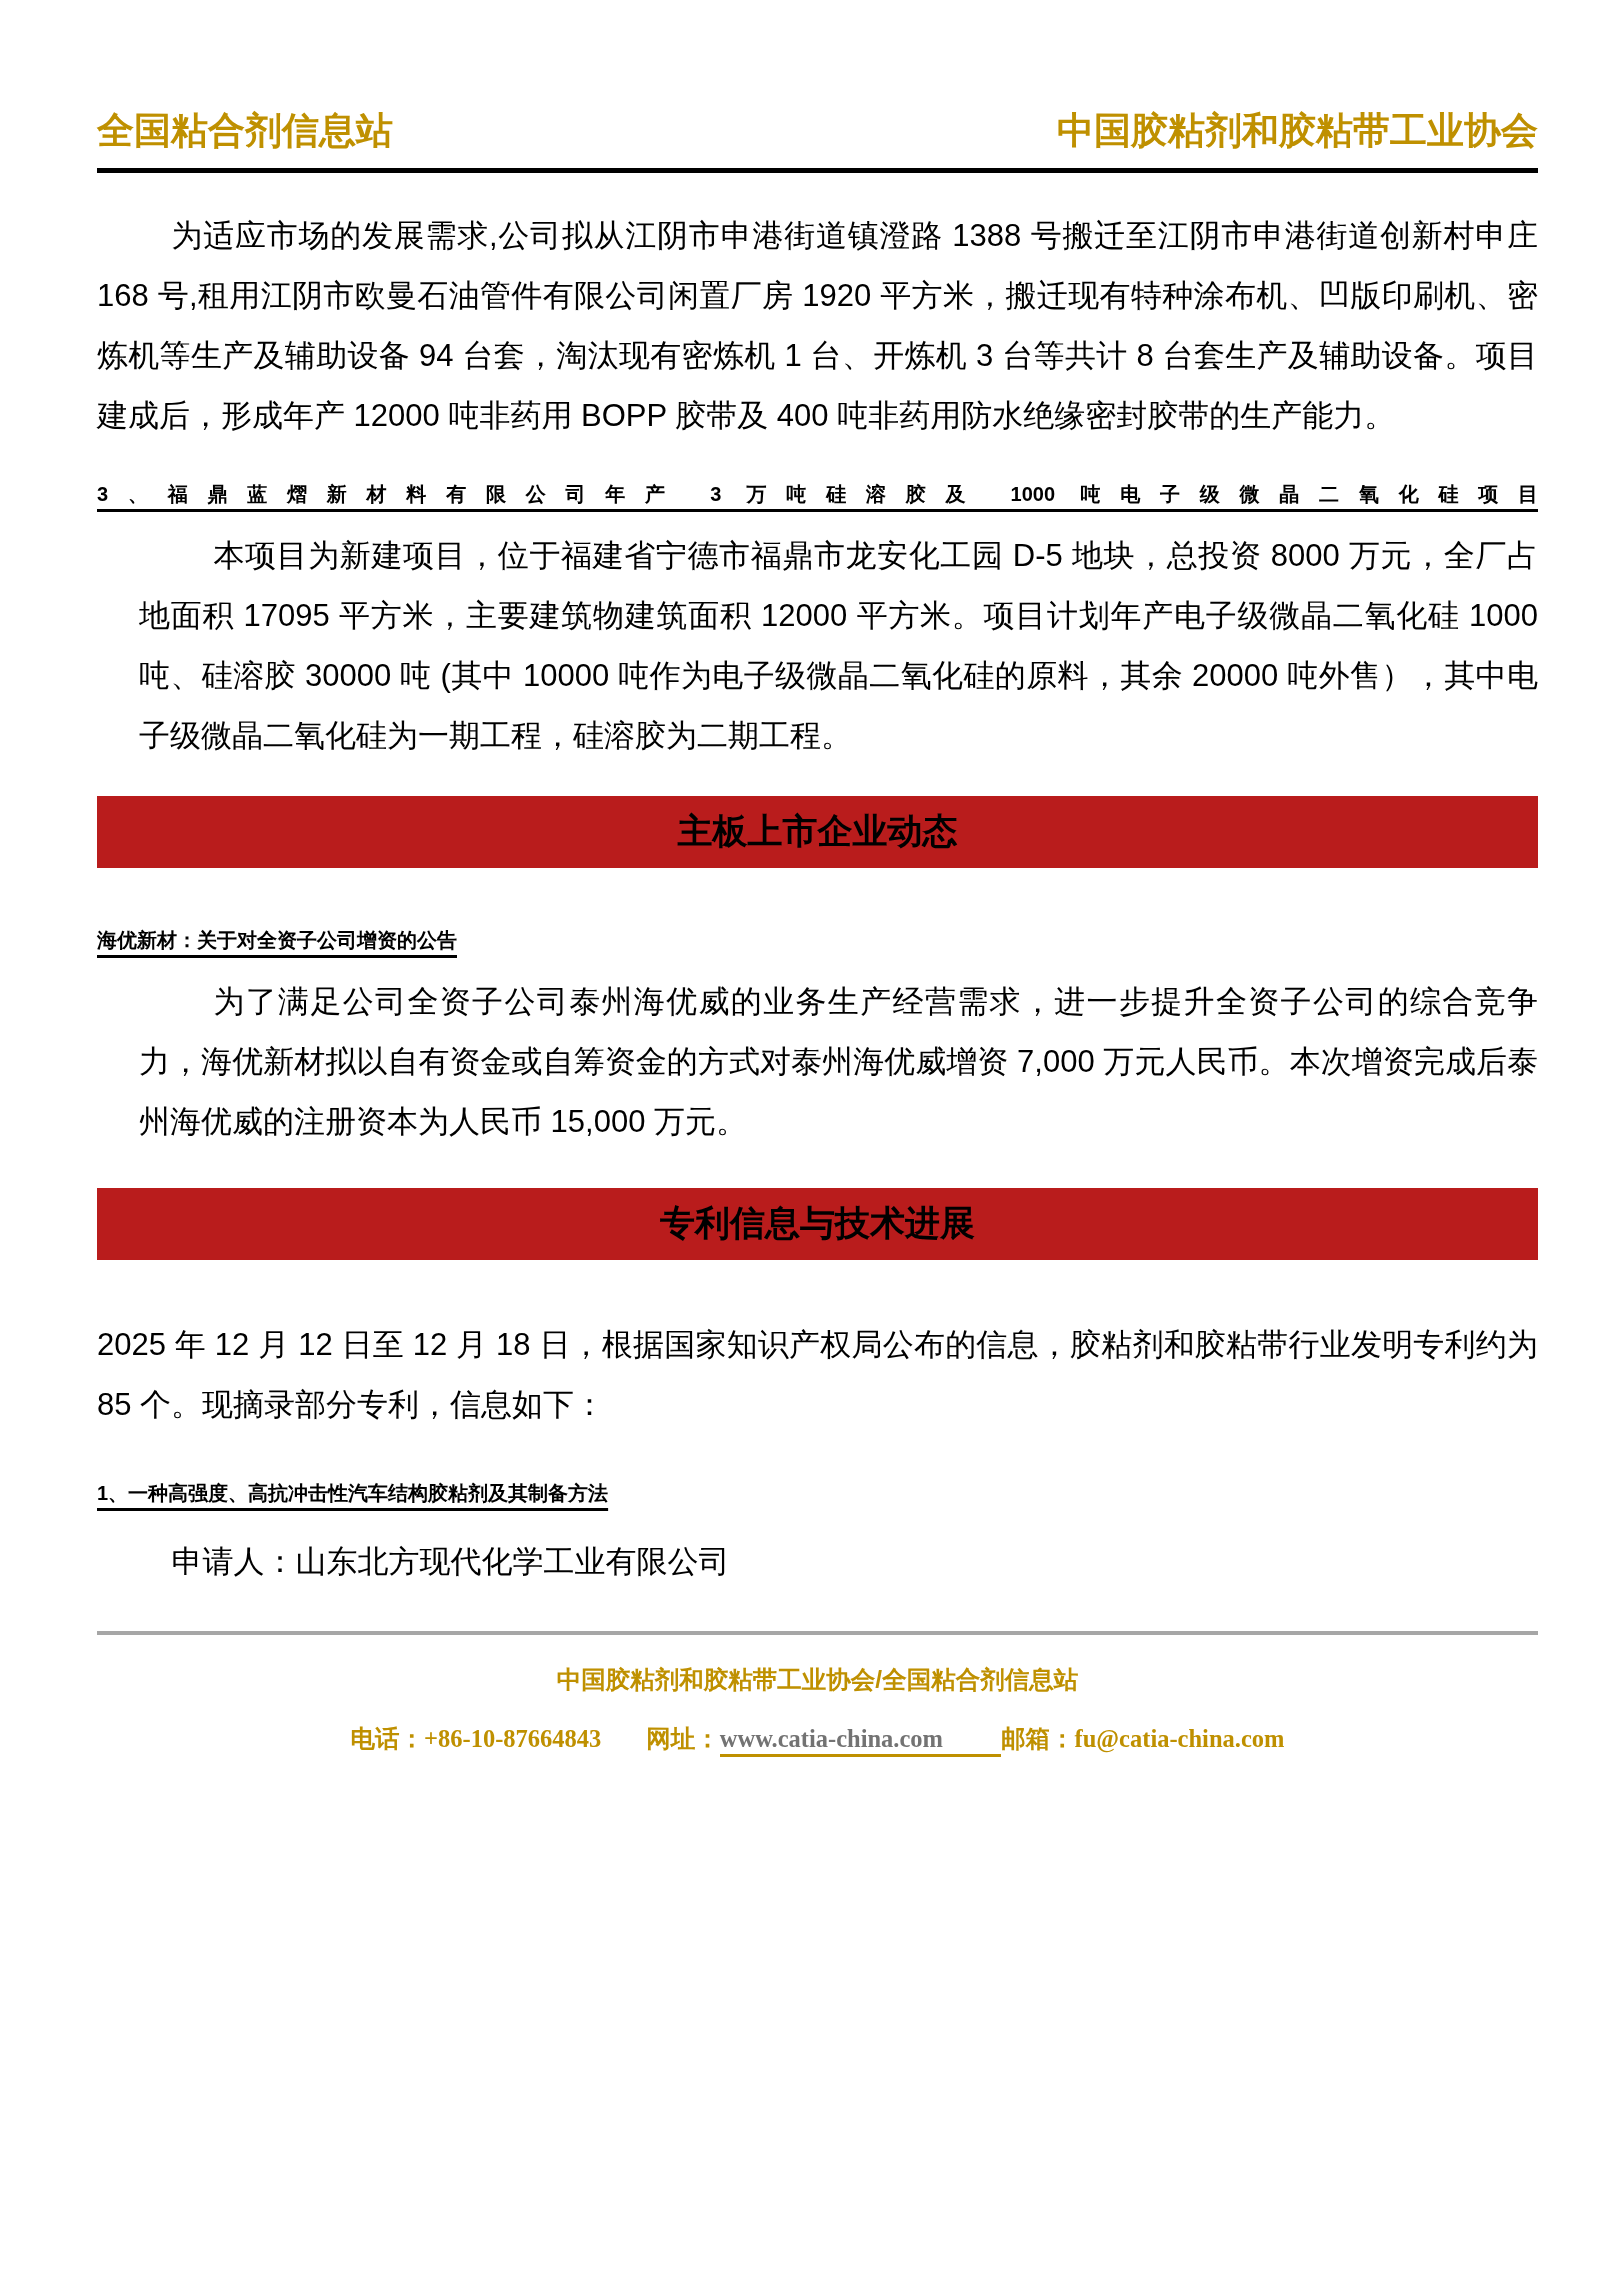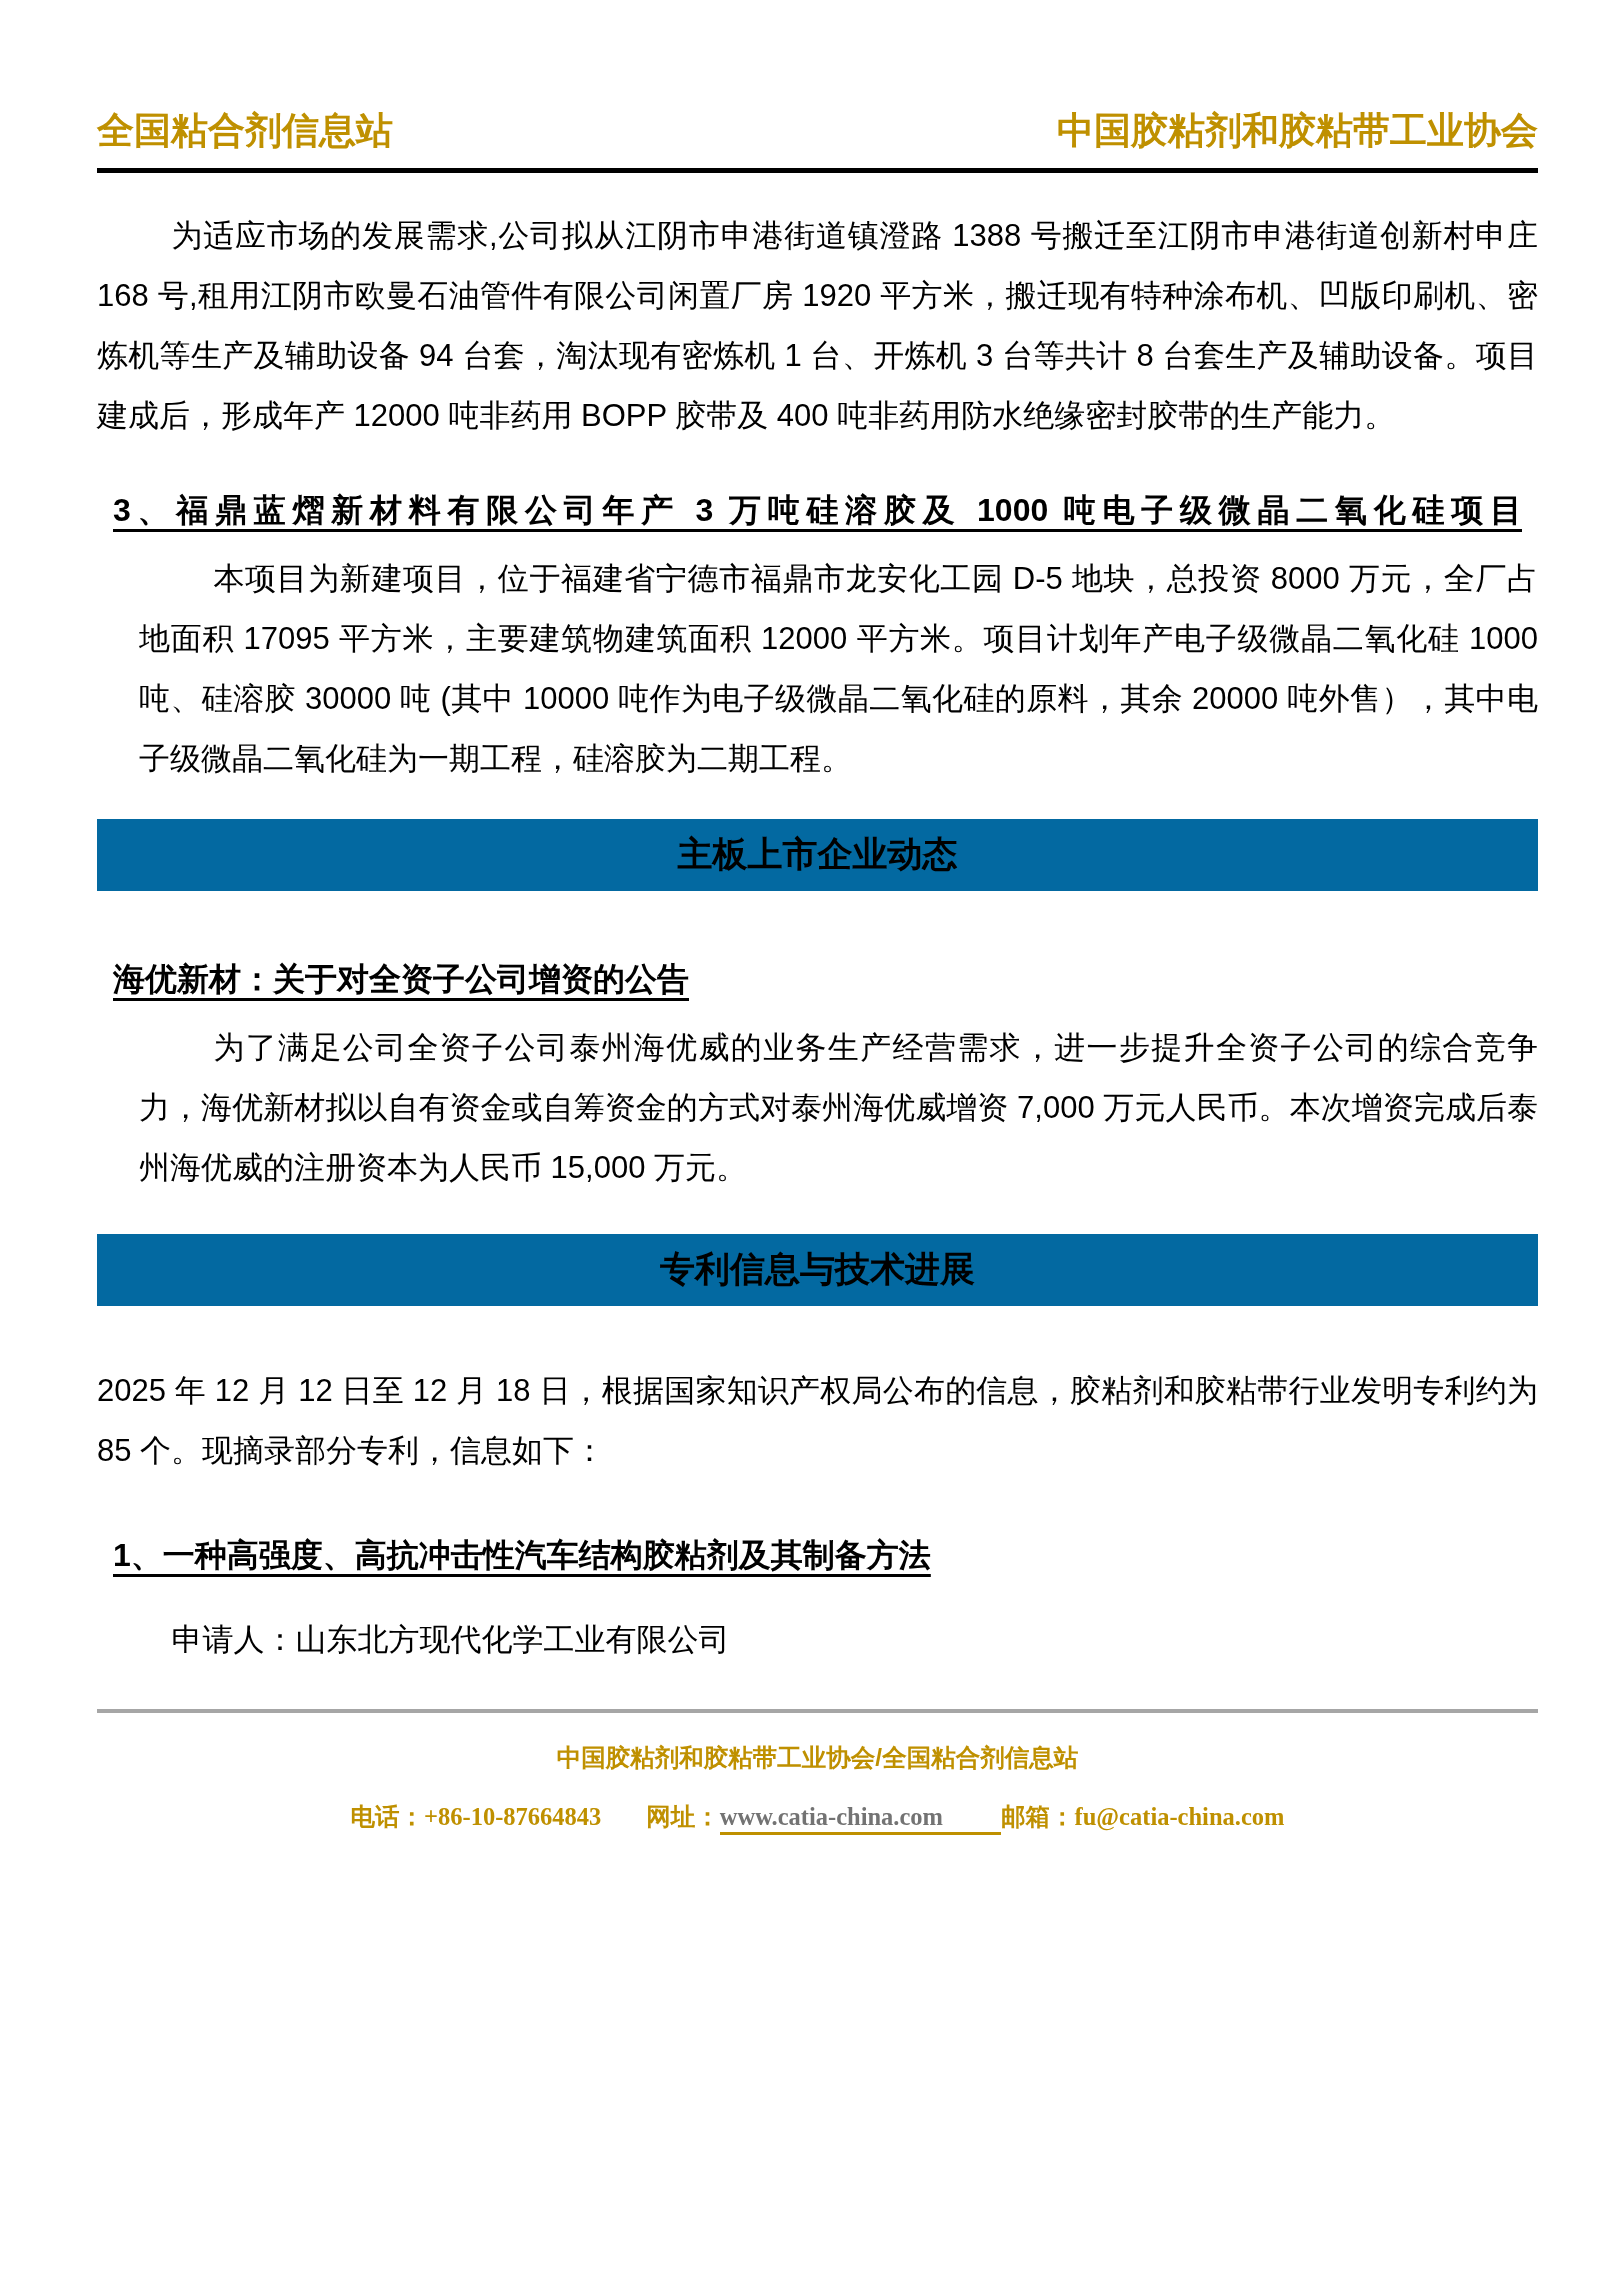--- a/index.html
+++ b/index.html
@@ -42,34 +42,34 @@
   .para {
     font-size: 31px;
     line-height: 60px;
     text-align: justify;
     text-indent: 2.4em;
     margin: 0;
   }
   .para.noindent { text-indent: 0; }
   .para.mt { margin-top: 9px; margin-left: 42px; }
   .heading {
-    font-size: 32px;
+    font-size: 20px;
     line-height: 45px;
     font-weight: bold;
     text-decoration: underline;
     text-decoration-thickness: 3.2px;
     text-underline-offset: 7.7px;
-    margin: 16px;
+    margin: 0;
   }
   .heading.full {
     text-align: justify;
     text-align-last: justify;
   }
   .banner {
-    background: #0369a1;
+    background: #b91c1c;
     height: 72px;
     display: flex;
     align-items: center;
     justify-content: center;
     font-size: 35px;
     font-weight: bold;
     color: #000000;
   }
   
   .footer-rule {

